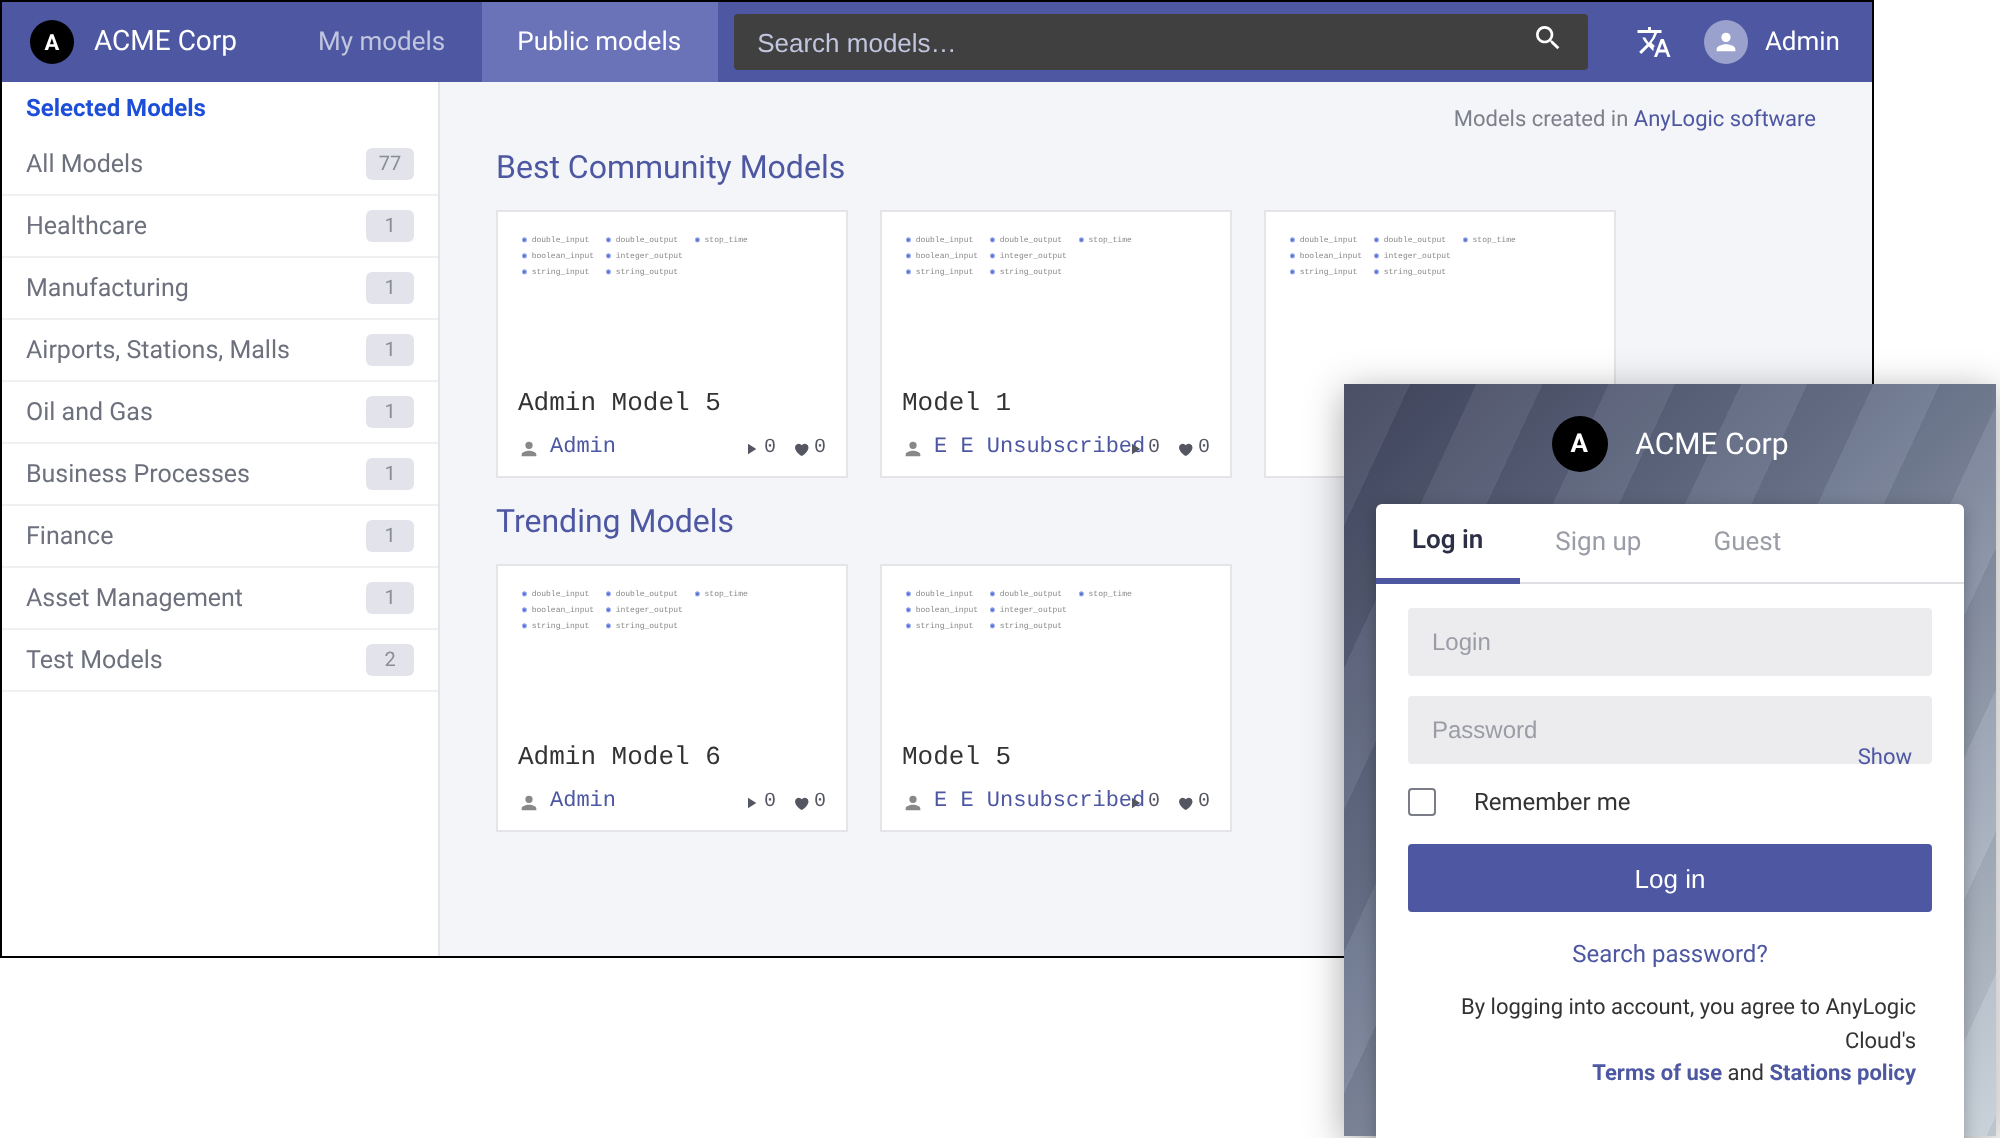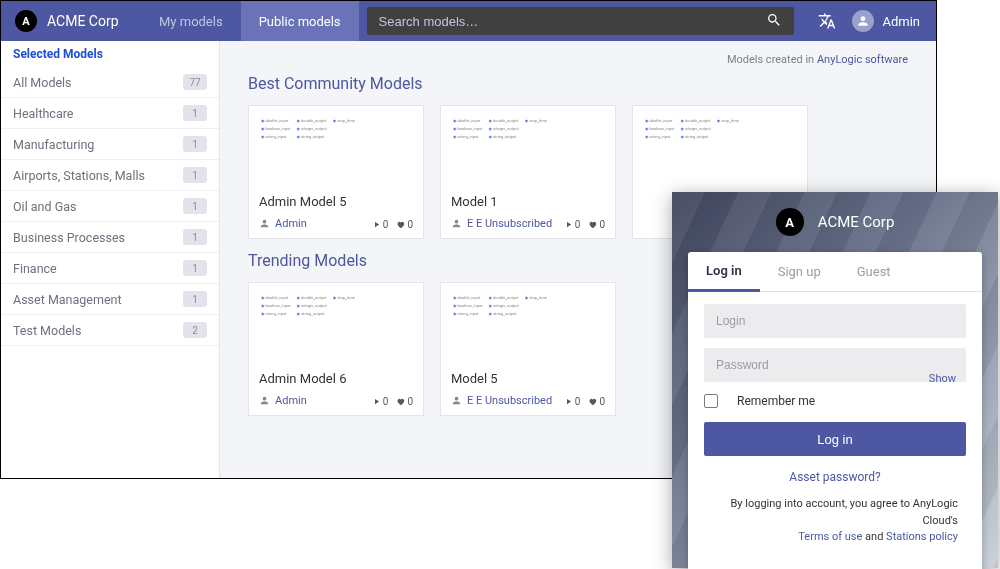--- a/index.html
+++ b/index.html
@@ -39,21 +39,21 @@
   .sidebar-item { display:flex; align-items:center; justify-content:space-between; padding:7px 12px; border-bottom:1px solid #f0f0f3; cursor:pointer; font-size:12.5px; color:#6d717d; }
   .sidebar-item .count { min-width:24px; height:16px; padding:0 6px; border-radius:3px; background:#e3e4eb; color:#898c99; font-size:10px; display:flex; align-items:center; justify-content:center; }
 
   
   .main { flex:1; background:#f4f5f8; overflow:auto; padding:12px 28px 16px 28px; }
   .credits { text-align:right; font-size:11px; color:#7d7f8a; padding:0 0 2px 0; }
   .credits a { color:#4d57a2; cursor:pointer; }
 
   .section-title { color:#4d57a2; font-size:16px; margin:6px 0 12px 0; font-weight:400; }
 
-  .card-row { display:flex; gap:16px; margin-bottom:12px; }
+  .card-row { display:flex; gap:16px; margin-bottom:12px;font-family:Liberation Mono, monospace; }
   .card { width:176px; height:134px; background:#fff; border:1px solid #e4e4e9; position:relative; }
   .card-thumb { height:68px; display:flex; gap:6px; padding:12px 12px 0 12px; }
   .thumb-col { font-size:4px; color:#888; line-height:6px; display:flex; flex-direction:column; gap:2px; }
   .thumb-col span::before { content:"◉ "; color:#5570d6; font-size:4px; }
   .card-title { padding:0 10px; font-size:13px; color:#333; position:absolute; top:88px; left:0; }
   .card-meta { position:absolute; left:10px; bottom:8px; display:flex; align-items:center; gap:5px; font-size:11px; color:#4d57a2; }
   .card-meta svg { width:11px; height:11px; fill:#888; }
   .card-stats { position:absolute; right:10px; bottom:8px; display:flex; align-items:center; gap:8px; font-size:10px; color:#545661; }
   .card-stats span { display:flex; align-items:center; gap:2px; }
   .card-stats svg { width:9px; height:9px; fill:#545661; }
@@ -81,21 +81,21 @@
   .login-body { padding:12px 16px 12px 16px; }
   .login-input { width:100%; height:34px; background:#ececee; border:none; border-radius:2px; padding:0 12px; font-size:12px; margin-bottom:10px; outline:none; color:#333; }
   .login-input::placeholder { color:#9a9ca6; }
   .pw-wrap { position:relative; }
   .pw-show { position:absolute; right:10px; top:24px; font-size:11px; color:#4d57a2; cursor:pointer; }
   .remember { display:flex; align-items:center; gap:19px; font-size:12px; color:#333; margin:2px 0 14px 0; }
   .remember .cb { width:14px; height:14px; border:1.5px solid #7a7c87; border-radius:2px; cursor:pointer; }
   .login-btn { width:100%; height:34px; background:#4d57a2; color:#fff; border:none; border-radius:2px; font-size:13px; cursor:pointer; }
   .forgot { text-align:center; margin:14px 0 0 0; font-size:12px; color:#4d57a2; cursor:pointer; }
   .legal { text-align:right; font-size:11px; color:#333; padding:12px 8px 14px 8px; line-height:1.5; }
-  .legal a { color:#4d57a2; cursor:pointer; }
+  .legal a { color:#4d57a2; cursor:pointer;font-weight:bold; }
 </style>
 </head>
 <body>
 
 <div class="main-window">
 
   <div class="topbar">
     <div class="brand">
       <div class="brand-logo">A</div>
       <div class="brand-name">ACME Corp</div>
@@ -380,20 +380,20 @@
       <input class="login-input" placeholder="Login" style="">
       <div class="pw-wrap">
         <input class="login-input" type="password" placeholder="Password" style="">
         <span class="pw-show">Show</span>
       </div>
       <div class="remember">
         <span class="cb"></span>
         <span>Remember me</span>
       </div>
       <button class="login-btn">Log in</button>
-      <div class="forgot">Asset password?</div>
+      <div class="forgot">Search password?</div>
       <div class="legal">
         <span>By logging into account, you agree to AnyLogic Cloud's </span><br>
         <a>Terms of use</a><span> and </span><a>Stations policy</a>
       </div>
     </div>
   </div>
 </div>
 
 </body></html>

